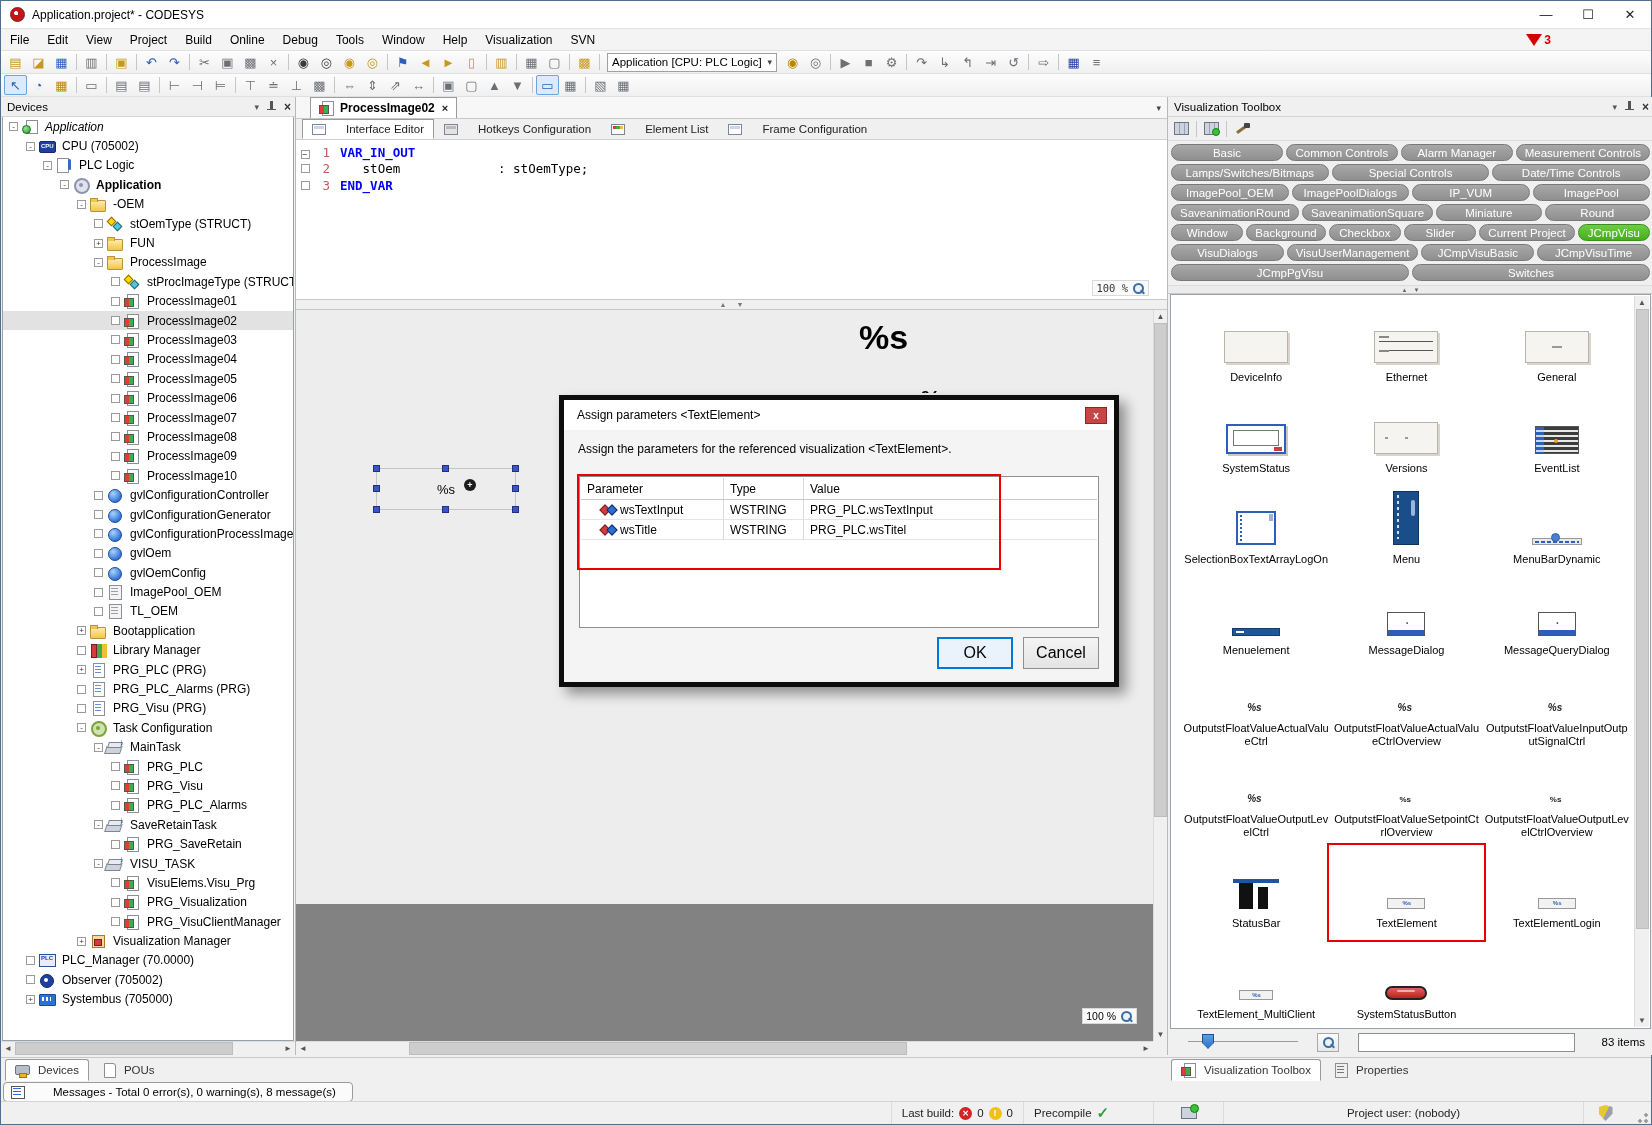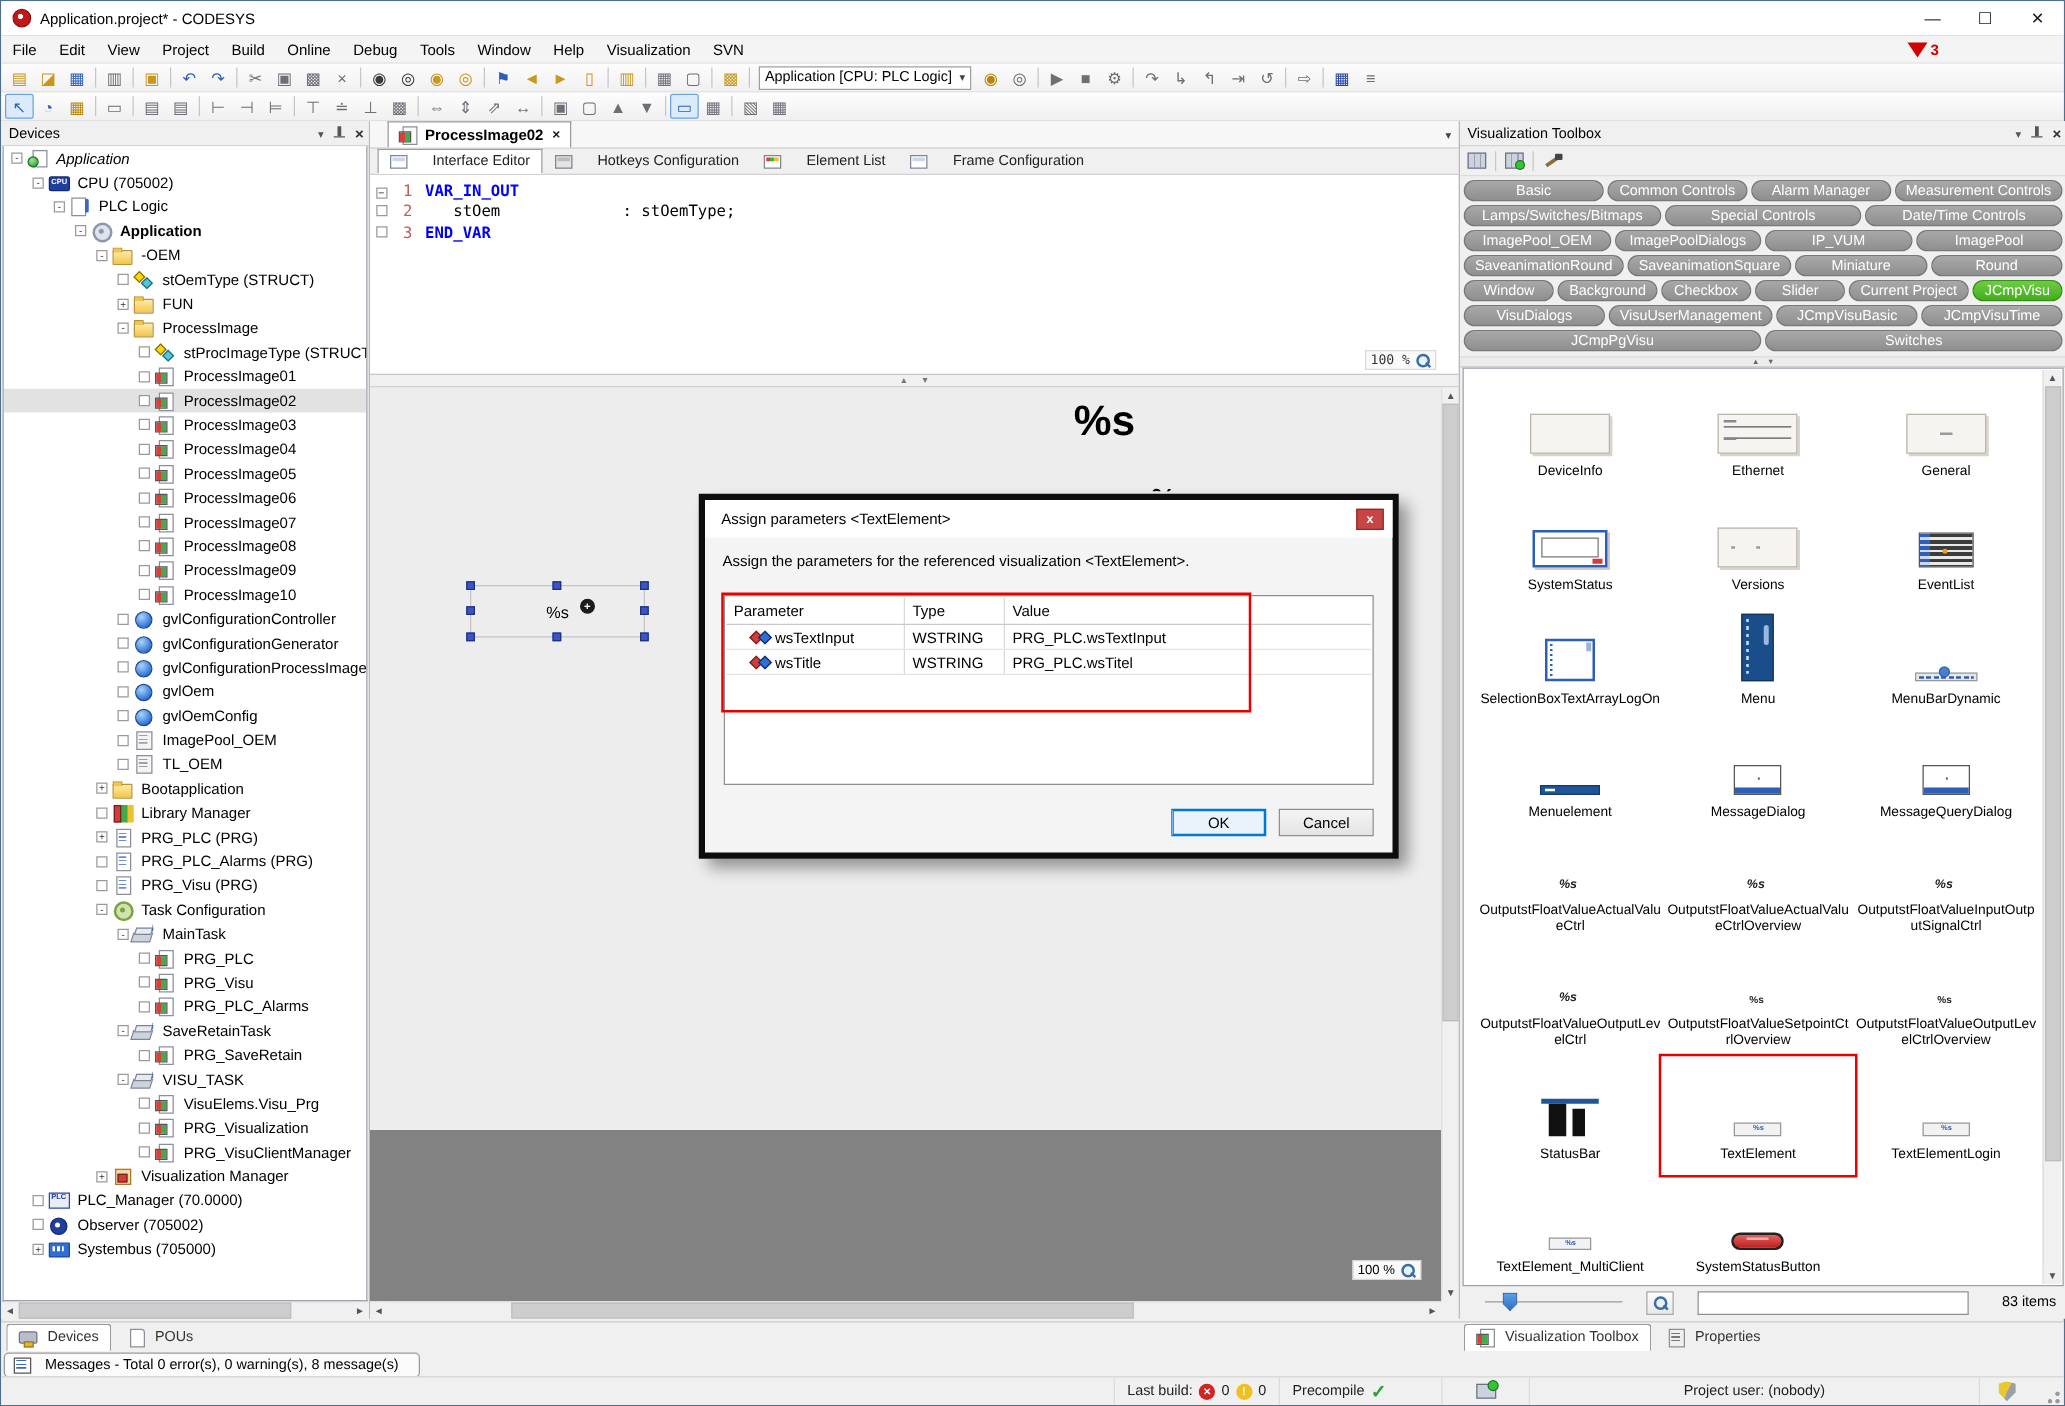--- a/index.html
+++ b/index.html
@@ -163,21 +163,21 @@
   .prow{display:flex;height:20px;align-items:center;border-bottom:1px solid #e4e4e4}
   .prow.hd{height:22px;border-bottom:1px solid #c9c9c9;font-weight:normal}
   .pc1{width:143px;padding-left:6px;display:flex;align-items:center;border-right:1px solid #d9d9d9;height:100%}
   .pc2{width:80px;padding-left:6px;border-right:1px solid #d9d9d9;height:100%;display:flex;align-items:center}
   .pc3{flex:1;padding-left:6px;height:100%;display:flex;align-items:center}
   .pdico{width:15px;height:11px;position:relative;margin:0 4px 0 14px;flex:none}
   .pdico::before{content:"";position:absolute;left:0;top:2px;width:6px;height:6px;background:#d43b3b;border:1px solid #7a1f1f;transform:rotate(45deg)}
   .pdico::after{content:"";position:absolute;left:7px;top:2px;width:6px;height:6px;background:#2d6fd2;border:1px solid #142a6b;transform:rotate(45deg)}
   .red-annot{position:absolute;left:-3px;top:-3px;width:424px;height:96px;border:2px solid #e80000;pointer-events:none}
   .dlg-btns{position:absolute;right:15px;bottom:13px;display:flex;gap:10px}
-  .btn{width:76px;height:22px;font-size:12px;display:flex;align-items:center;justify-content:center;background:linear-gradient(#f4f4f4,#e4e4e4);border:1px solid #8f8f8f}
+  .btn{width:76px;height:32px;font-size:16px;display:flex;align-items:center;justify-content:center;background:linear-gradient(#f4f4f4,#e4e4e4);border:1px solid #8f8f8f}
   .btn.focused{background:#eaf3fc;border:1px solid #0078d7;box-shadow:inset 0 0 0 1px #0078d7}
 
   
   .minitb{height:24px;display:flex;align-items:center;gap:4px;padding-left:6px;border-bottom:1px solid #dcdcdc}
   .mtb-sep{width:1px;height:16px;background:#c6c6c6;margin:0 3px}
   .gridico{width:15px;height:13px;border:1px solid #6d7380;background:repeating-linear-gradient(90deg,#cdd3de 0 4px,#9aa3b5 4px 5px),#cdd3de;position:relative}
   .gridico[data-v="2"]::after{content:"";position:absolute;right:-2px;bottom:-2px;width:6px;height:6px;border-radius:50%;background:#35c435;border:1px solid #1a7a1a}
   .hammerico{width:16px;height:14px;position:relative}
   .hammerico::before{content:"";position:absolute;left:2px;top:6px;width:11px;height:3px;background:#8a6d3b;transform:rotate(-35deg)}
   .hammerico::after{content:"";position:absolute;right:0;top:1px;width:6px;height:5px;background:#444;border-radius:1px}
@@ -239,21 +239,21 @@
   .countlbl{font-size:11.5px;padding:0 4px 0 8px;white-space:nowrap}
   .items-sbv{position:absolute;right:1px;top:1px;bottom:1px;width:15px;background:#f0f0f0;border-left:1px solid #dcdcdc;display:flex;flex-direction:column;align-items:center}
 
   
   .dockrow{position:absolute;left:0;right:0;top:1056px;height:24px;background:#f0f0f0;border-top:1px solid #c9c9c9}
   .dock-tabs{position:absolute;top:1px;display:flex;gap:2px}
   .dock-left{left:4px}.dock-right{left:1170px}
   .dock-tab{height:22px;display:flex;align-items:center;gap:3px;padding:0 9px;font-size:11.5px;color:#333;border:1px solid transparent;border-radius:3px 3px 0 0}
   .dock-tab[data-act="1"]{background:#fff;border-color:#9a9a9a;border-bottom-color:#fff;font-weight:normal}
   .msgrow{position:absolute;left:0;right:0;top:1080px;height:22px;background:#f0f0f0}
-  .msgbar{position:absolute;left:2px;top:1px;height:20px;display:flex;align-items:center;gap:6px;padding:0 16px 0 6px;background:#fbfbfb;border:1px solid #9a9a9a;border-radius:4px;font-size:11.5px}
+  .msgbar{position:absolute;left:2px;top:1px;height:20px;display:flex;align-items:center;gap:23px;padding:0 16px 0 6px;background:#fbfbfb;border:1px solid #9a9a9a;border-radius:4px;font-size:11.5px}
   .statusbar{position:absolute;left:0;right:0;bottom:0;height:23px;background:#f0f0f0;border-top:1px solid #d4d4d4;display:flex;align-items:flex-end;font-size:11.5px;color:#222}
   .st-sp{flex:1}
   .st-item{display:flex;align-items:center;gap:5px;padding:0 10px;height:100%;border-left:1px solid #dcdcdc}
   .errdot{width:13px;height:13px;border-radius:50%;background:#d02525;color:#fff;font-size:8px;font-weight:bold;display:flex;align-items:center;justify-content:center}
   .warndot{width:13px;height:13px;border-radius:50%;background:#f0c020;color:#fff;font-size:9px;font-weight:bold;display:flex;align-items:center;justify-content:center}
   .checkmark{color:#2e9e3e;font-size:15px;font-weight:bold}
   .connico{width:16px;height:12px;border:1px solid #6d7380;background:#cdd3de;position:relative}
   .connico::after{content:"";position:absolute;right:-3px;top:-4px;width:7px;height:7px;border-radius:50%;background:#35c435;border:1px solid #1a7a1a}
   .shield{width:14px;height:16px;background:linear-gradient(115deg,#e8c832 50%,#9aa0a8 50%);clip-path:polygon(50% 0,100% 12%,100% 55%,50% 100%,0 55%,0 12%)}
   .grip{width:14px;height:14px;margin:0 2px 0 8px;background:

